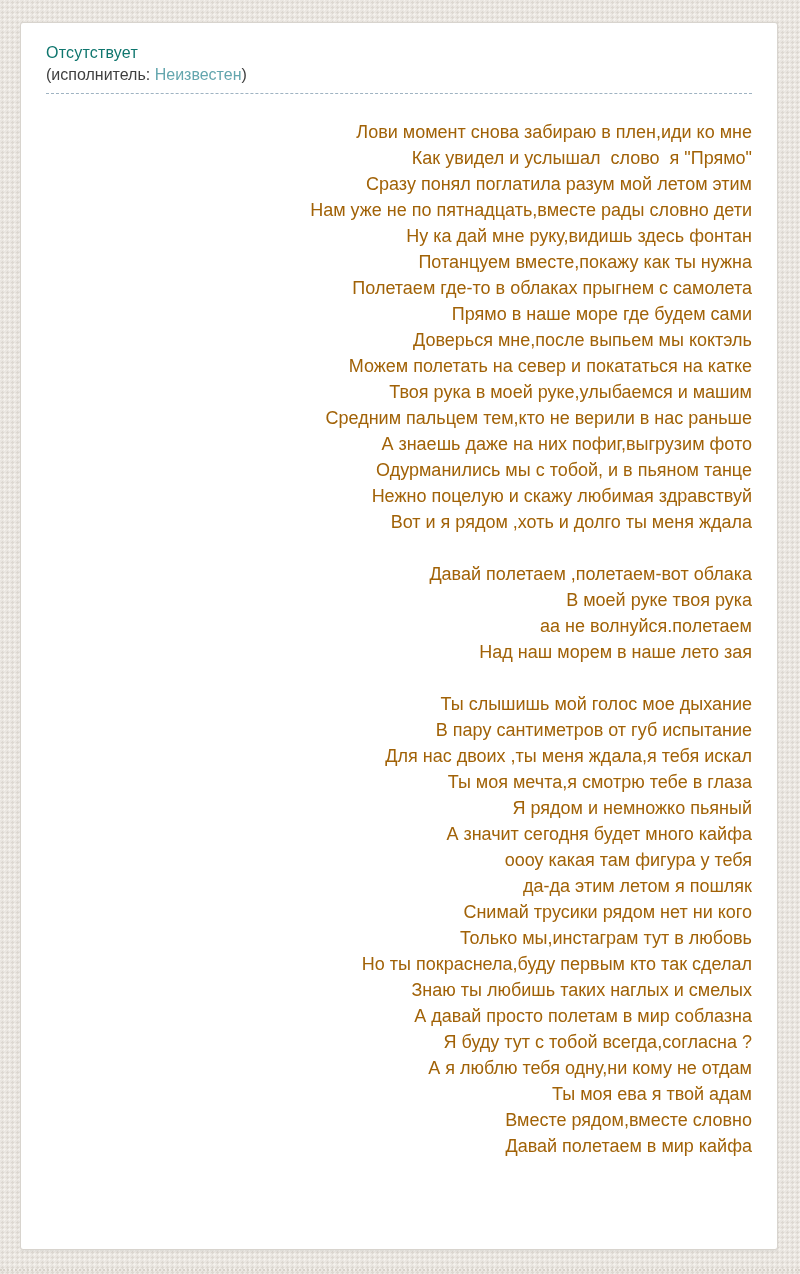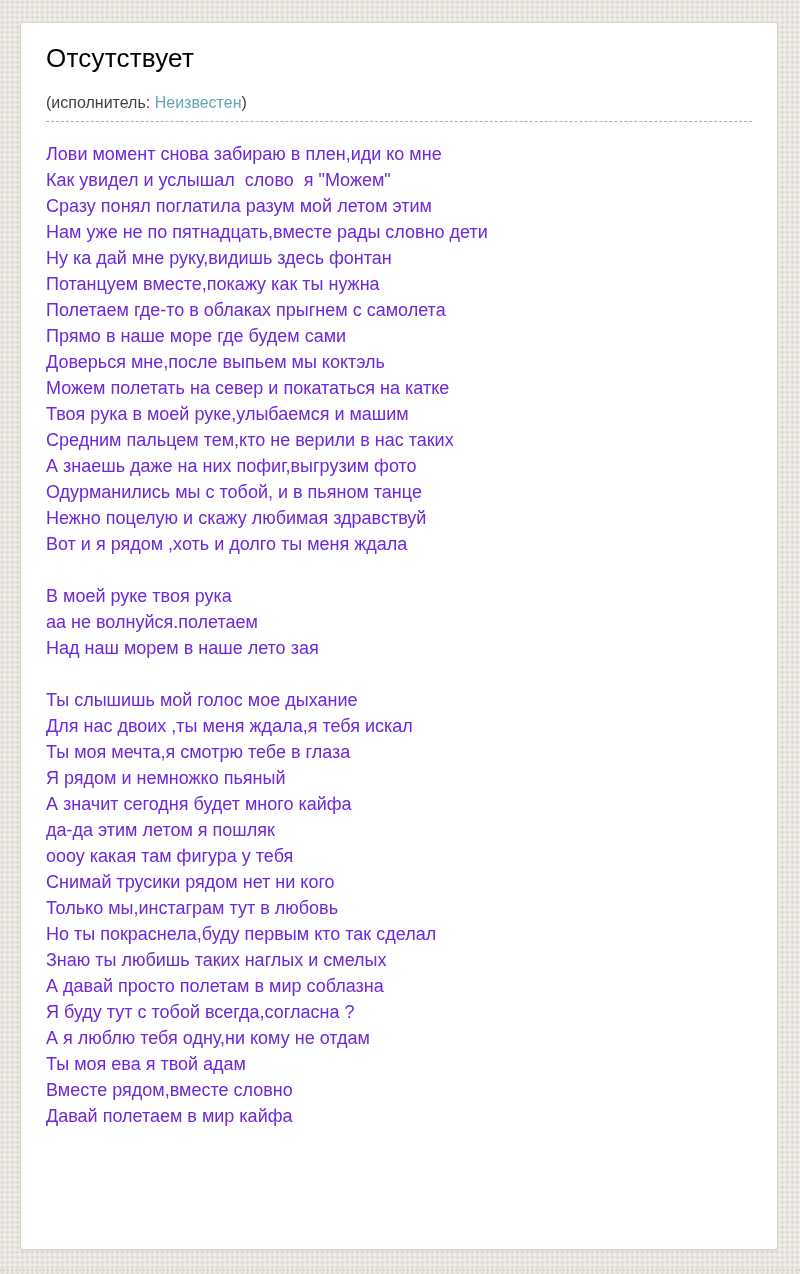--- a/index.html
+++ b/index.html
@@ -36,90 +36,93 @@
     width: 758px;
     min-height: 1228px;
     background: #ffffff;
     border: 1px solid #d8d4ce;
     border-radius: 3px;
     box-shadow: 0 1px 3px rgba(0,0,0,0.07);
     padding: 21px 25px 40px 25px;
   }
 
   .song-title {
-    font-size: 26px;
+    font-size: 16px;
     font-weight: 400;
     line-height: 1.15;
-    color: #000000;
+    color: #0f766e;
     letter-spacing: 0.2px;
   }
 
   .artist-line {
-    margin-top: 20px;
+    margin-top: 4px;
     font-size: 16px;
     color: #3f3f3f;
     padding-bottom: 9px;
     border-bottom: 1px dashed #9fb3c2;
   }
 
   .artist-link {
     color: #64a6ae;
     text-decoration: none;
     cursor: pointer;
   }
 
   .lyrics {
-    margin-top: 19px;
+    margin-top: 25px;
     font-size: 18px;
-    color: #6d28d9;
+    color: #a16207;
+    text-align: right;
   }
 
   .lyric-line {
     min-height: 26px;
     line-height: 26px;
     white-space: pre-wrap;
   }
 </style>
 </head>
 <body>
 
 <div class="card">
   <h1 class="song-title">Отсутствует</h1>
 
   <div class="artist-line"><span>(исполнитель: </span><a class="artist-link">Неизвестен</a><span>)</span></div>
 
   <div class="lyrics">
       <div class="lyric-line">Лови момент снова забираю в плен,иди ко мне</div>
-      <div class="lyric-line">Как увидел и услышал  слово  я "Можем"</div>
+      <div class="lyric-line">Как увидел и услышал  слово  я "Прямо"</div>
       <div class="lyric-line">Сразу понял поглатила разум мой летом этим</div>
       <div class="lyric-line">Нам уже не по пятнадцать,вместе рады словно дети</div>
       <div class="lyric-line">Ну ка дай мне руку,видишь здесь фонтан</div>
       <div class="lyric-line">Потанцуем вместе,покажу как ты нужна</div>
       <div class="lyric-line">Полетаем где-то в облаках прыгнем с самолета</div>
       <div class="lyric-line">Прямо в наше море где будем сами</div>
       <div class="lyric-line">Доверься мне,после выпьем мы коктэль</div>
       <div class="lyric-line">Можем полетать на север и покататься на катке</div>
       <div class="lyric-line">Твоя рука в моей руке,улыбаемся и машим</div>
-      <div class="lyric-line">Средним пальцем тем,кто не верили в нас таких</div>
+      <div class="lyric-line">Средним пальцем тем,кто не верили в нас раньше</div>
       <div class="lyric-line">А знаешь даже на них пофиг,выгрузим фото</div>
       <div class="lyric-line">Одурманились мы с тобой, и в пьяном танце</div>
       <div class="lyric-line">Нежно поцелую и скажу любимая здравствуй</div>
       <div class="lyric-line">Вот и я рядом ,хоть и долго ты меня ждала</div>
       <div class="lyric-line"></div>
+      <div class="lyric-line">Давай полетаем ,полетаем-вот облака</div>
       <div class="lyric-line">В моей руке твоя рука</div>
       <div class="lyric-line">аа не волнуйся.полетаем</div>
       <div class="lyric-line">Над наш морем в наше лето зая</div>
       <div class="lyric-line"></div>
       <div class="lyric-line">Ты слышишь мой голос мое дыхание</div>
+      <div class="lyric-line">В пару сантиметров от губ испытание</div>
       <div class="lyric-line">Для нас двоих ,ты меня ждала,я тебя искал</div>
       <div class="lyric-line">Ты моя мечта,я смотрю тебе в глаза</div>
       <div class="lyric-line">Я рядом и немножко пьяный</div>
       <div class="lyric-line">А значит сегодня будет много кайфа</div>
+      <div class="lyric-line">оооу какая там фигура у тебя</div>
       <div class="lyric-line">да-да этим летом я пошляк</div>
-      <div class="lyric-line">оооу какая там фигура у тебя</div>
       <div class="lyric-line">Снимай трусики рядом нет ни кого</div>
       <div class="lyric-line">Только мы,инстаграм тут в любовь</div>
       <div class="lyric-line">Но ты покраснела,буду первым кто так сделал</div>
       <div class="lyric-line">Знаю ты любишь таких наглых и смелых</div>
       <div class="lyric-line">А давай просто полетам в мир соблазна</div>
       <div class="lyric-line">Я буду тут с тобой всегда,согласна ?</div>
       <div class="lyric-line">А я люблю тебя одну,ни кому не отдам</div>
       <div class="lyric-line">Ты моя ева я твой адам</div>
       <div class="lyric-line">Вместе рядом,вместе словно</div>
       <div class="lyric-line">Давай полетаем в мир кайфа</div>

